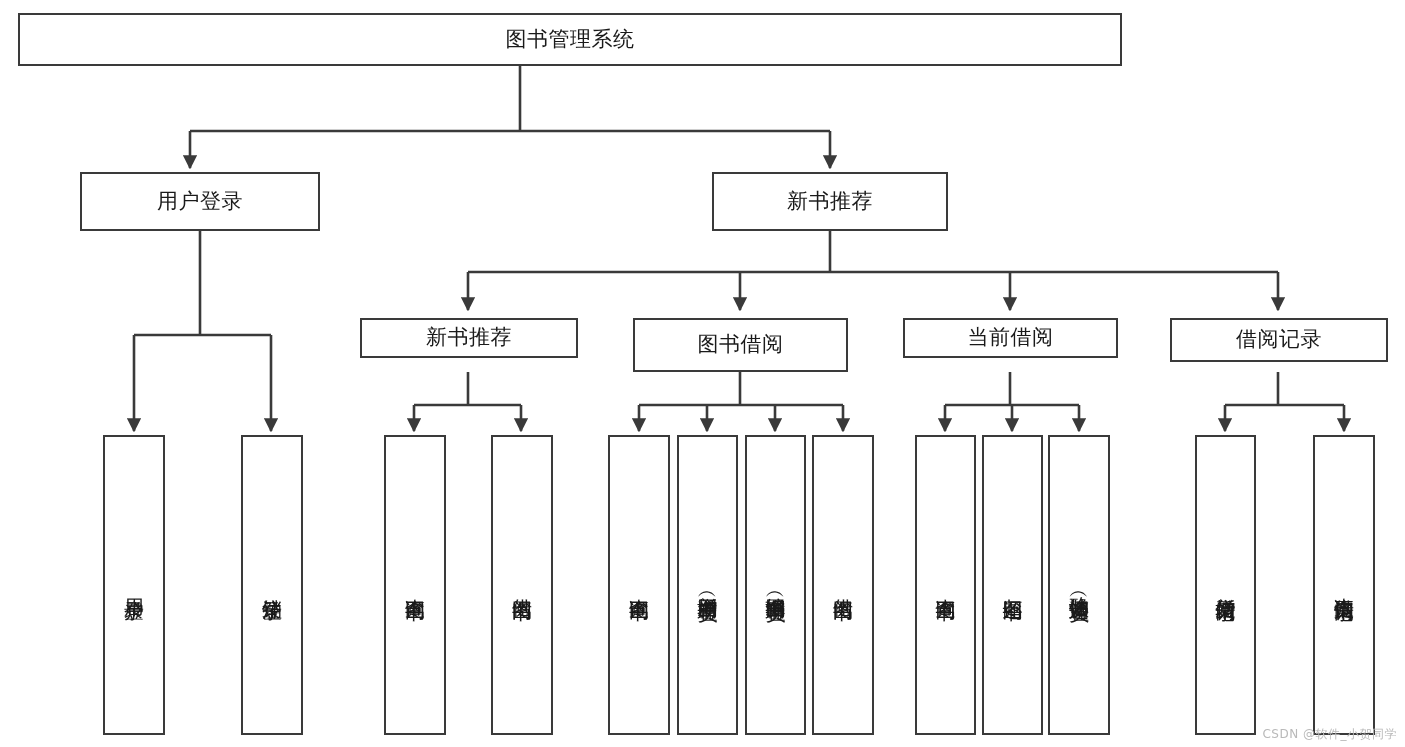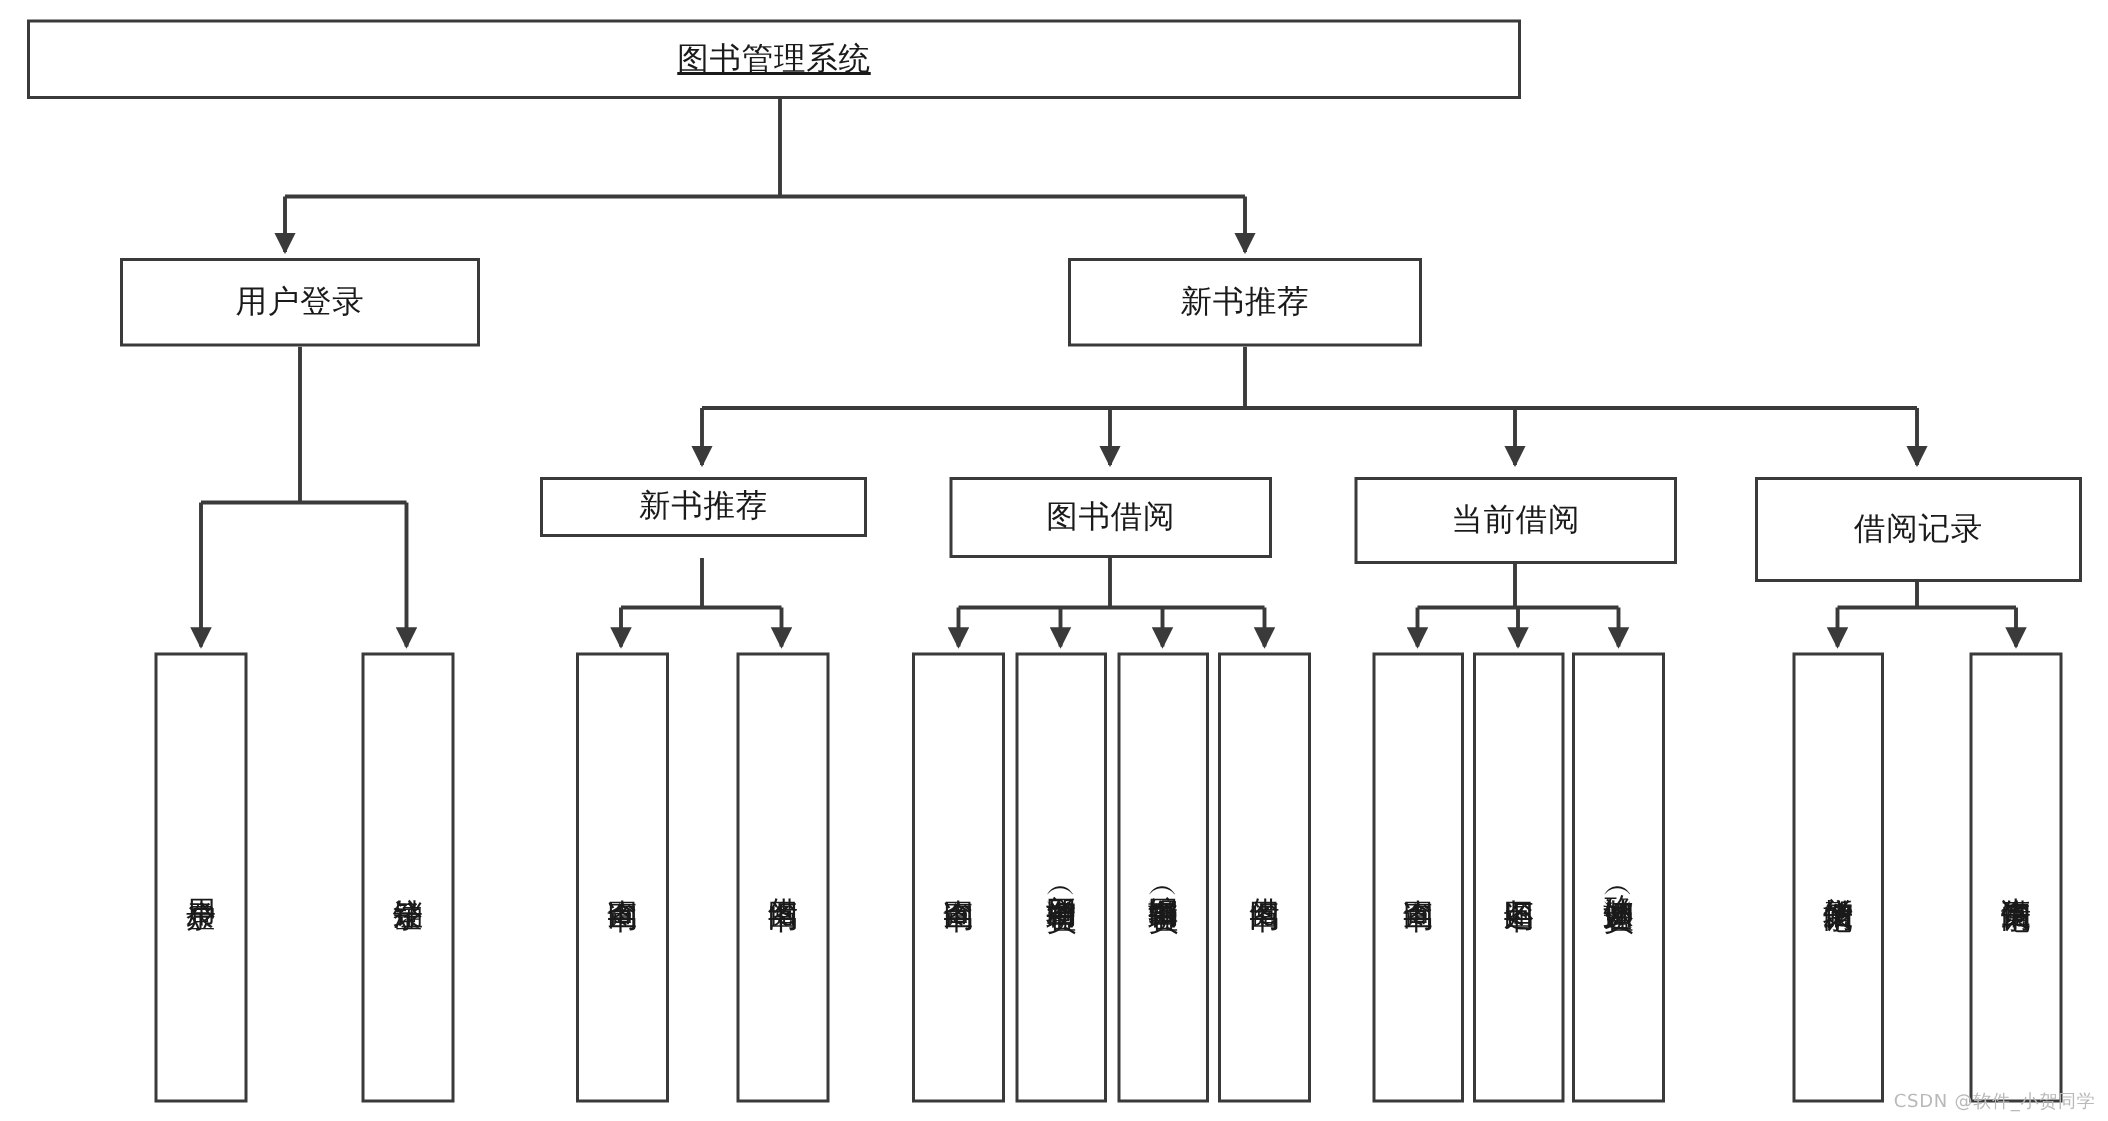--- a/index.html
+++ b/index.html
@@ -112,45 +112,45 @@
       <path d="M 1012 405 L 1012 431" marker-end="url(#arrow)"></path>
       <path d="M 1079 405 L 1079 431" marker-end="url(#arrow)"></path>
 
       <path d="M 1278 372 L 1278 405"></path>
       <path d="M 1225 405 L 1344 405"></path>
       <path d="M 1225 405 L 1225 431" marker-end="url(#arrow)"></path>
       <path d="M 1344 405 L 1344 431" marker-end="url(#arrow)"></path>
     </g>
   </svg>
 
-  <div class="node node-h" style="left:18px; top:13px; width:996px; height:53px;text-decoration:underline;">
+  <div class="node node-h" style="left:18px; top:13px; width:1104px; height:53px;">
     <span>图书管理系统</span>
   </div>
 
   <div class="node node-h" style="left:80px; top:172px; width:240px; height:59px;">
     <span>用户登录</span>
   </div>
 
   <div class="node node-h" style="left:712px; top:172px; width:236px; height:59px;">
     <span>新书推荐</span>
   </div>
 
   <div class="node node-h" style="left:360px; top:318px; width:218px; height:40px;">
     <span>新书推荐</span>
   </div>
 
   <div class="node node-h" style="left:633px; top:318px; width:215px; height:54px;">
     <span>图书借阅</span>
   </div>
 
-  <div class="node node-h" style="left:903px; top:318px; width:215px; height:58px;justify-content:center;">
+  <div class="node node-h" style="left:903px; top:318px; width:215px; height:40px;justify-content:center;">
     <span>当前借阅</span>
   </div>
 
-  <div class="node node-h" style="left:1170px; top:318px; width:218px; height:70px;">
+  <div class="node node-h" style="left:1170px; top:318px; width:218px; height:44px;">
     <span>借阅记录</span>
   </div>
 
   <div class="node node-v" style="left:103px; top:435px; width:62px; height:300px;">
     <span>用户登录</span>
   </div>
 
   <div class="node node-v" style="left:241px; top:435px; width:62px; height:300px;">
     <span>注销登录</span>
   </div>

